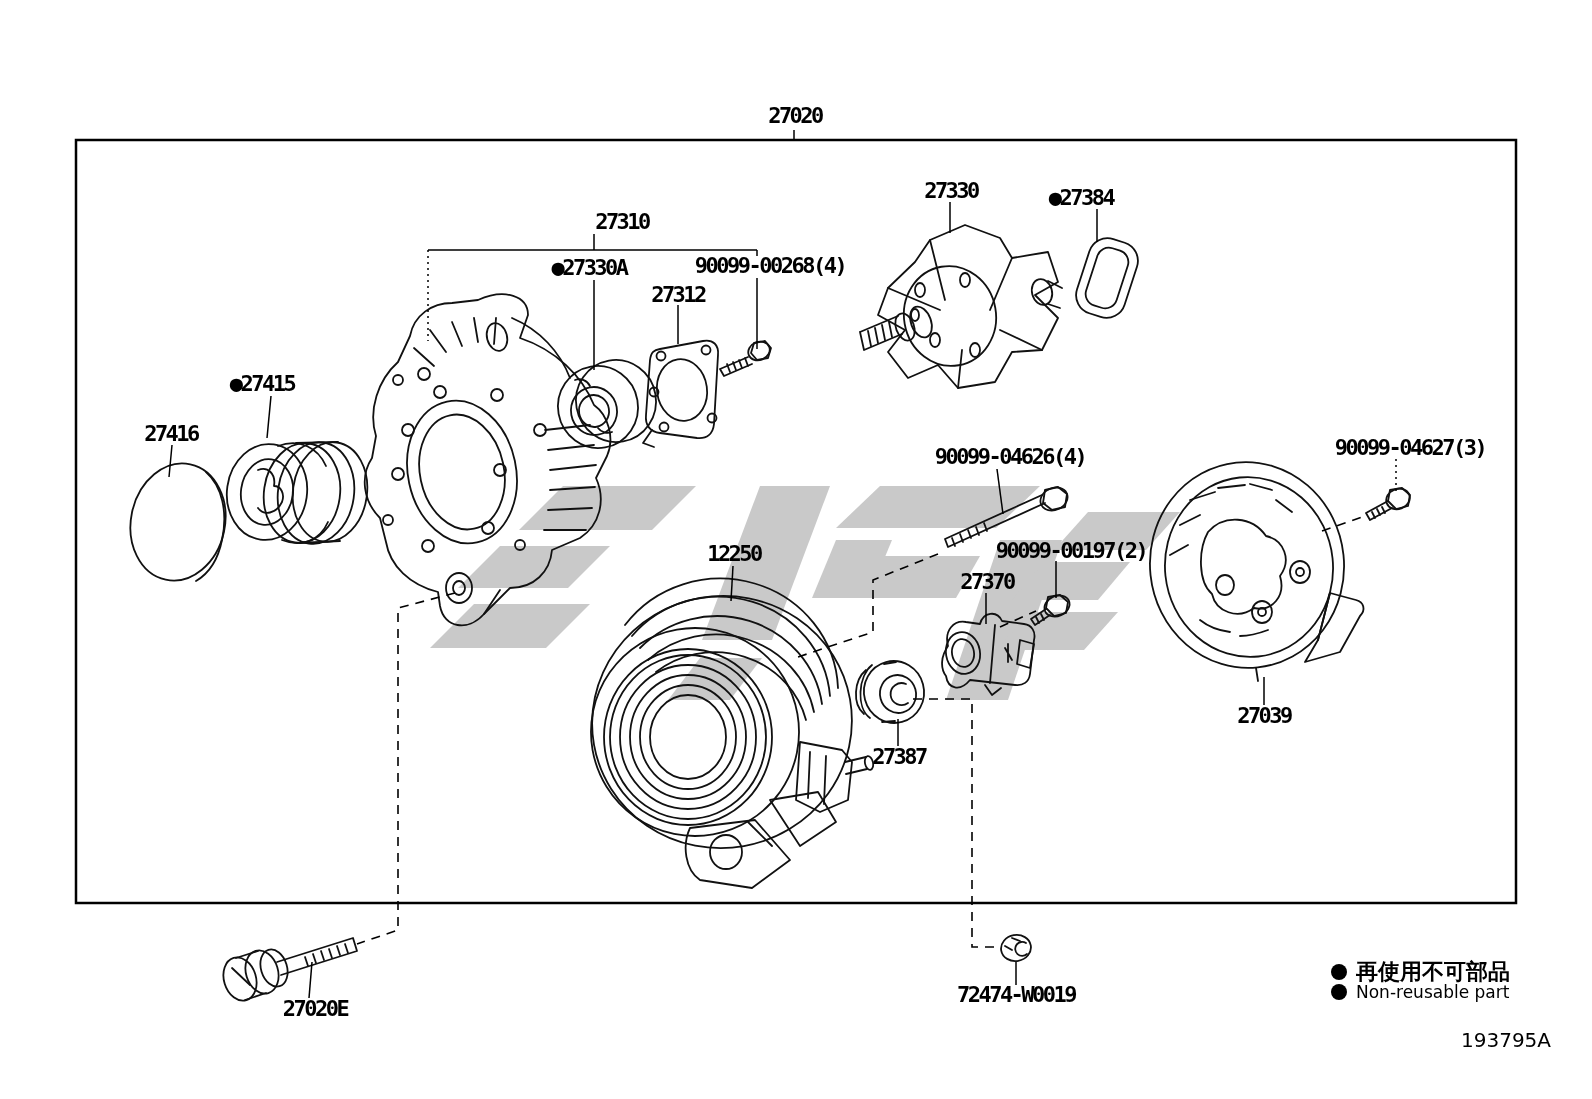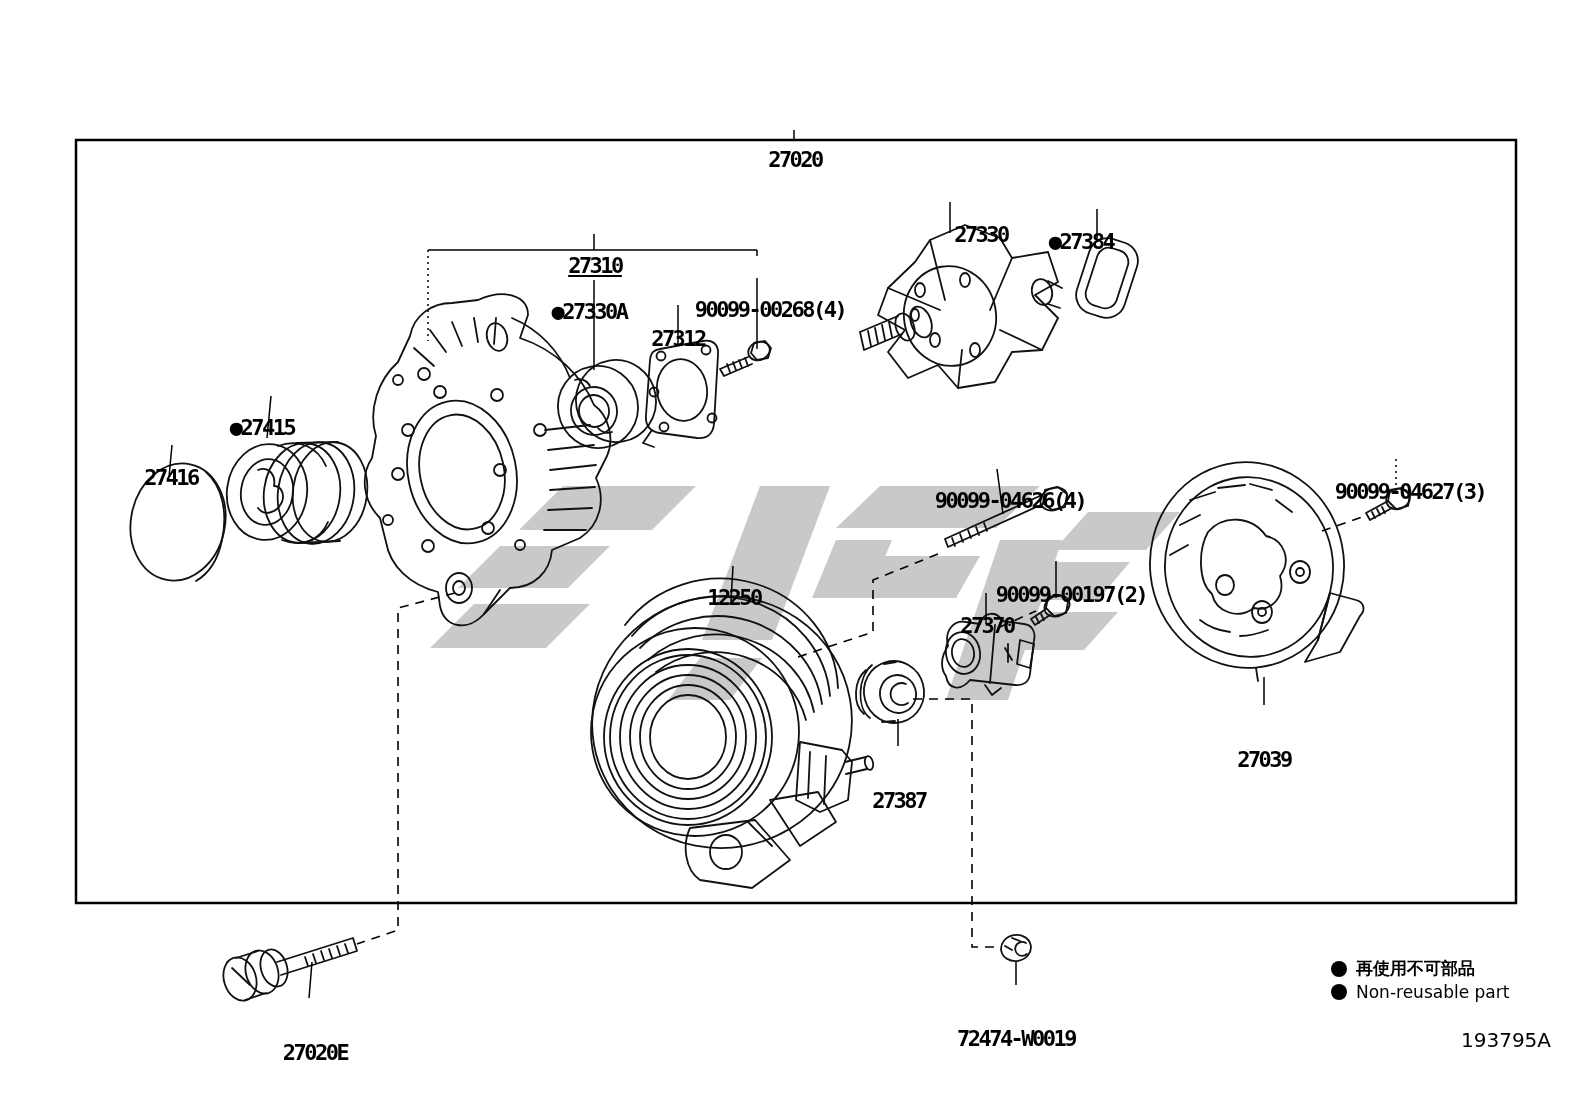--- a/index.html
+++ b/index.html
@@ -14,35 +14,34 @@
   .callout{
     position:absolute;
     transform:translate(-50%,-50%);
     font-family:"DejaVu Sans Mono","Liberation Mono",monospace;
     font-weight:bold;
     font-size:22px;
     letter-spacing:-2.5px;
     color:#000;
     white-space:nowrap;
     line-height:1;
-    margin-top:44px;
   }
   .legend-row{
     position:absolute;
     display:flex;
     align-items:center;
     gap:9px;
     color:#000;
     white-space:nowrap;
   }
   .legend-bullet{
     width:16px;height:16px;border-radius:50%;
     background:#000;flex:0 0 auto;
   }
-  .legend-jp{font-family:"DejaVu Sans","Liberation Sans",sans-serif;font-size:17px;font-weight:bold;}
+  .legend-jp{font-family:"DejaVu Sans","Liberation Sans",sans-serif;font-size:22px;font-weight:bold;}
   .legend-en{font-family:"DejaVu Sans","Liberation Sans",sans-serif;font-size:17px;}
   .figure-code{
     position:absolute;
     font-family:"DejaVu Sans","Liberation Sans",sans-serif;
     font-size:20px;color:#000;white-space:nowrap;
   }
 </style>
 </head>
 <body>
 
@@ -282,25 +281,25 @@
     <g stroke="#000" stroke-width="1.6" fill="none" stroke-dasharray="9,7">
       <path d="M455,593 L398,608 L398,930 L357,944"></path>
       <path d="M938,554 L873,580 L873,632 L798,657"></path>
       <path d="M913,699 L972,699 L972,947 L1000,947"></path>
       <path d="M1322,531 L1362,517"></path>
       <path d="M1000,627 L1036,611"></path>
     </g>
   </svg>
 
   <div class="callout" style="left:795px;top:116px;">27020</div>
-  <div class="callout" style="left:595px;top:222px;text-decoration:underline;">27310</div>
+  <div class="callout" style="left:622px;top:222px;">27310</div>
   <div class="callout" style="left:589px;top:268px;">●27330A</div>
   <div class="callout" style="left:770px;top:266px;">90099-00268(4)</div>
   <div class="callout" style="left:678px;top:295px;">27312</div>
-  <div class="callout" style="left:981px;top:191px;">27330</div>
+  <div class="callout" style="left:951px;top:191px;">27330</div>
   <div class="callout" style="left:1081px;top:198px;">●27384</div>
   <div class="callout" style="left:262px;top:384px;">●27415</div>
   <div class="callout" style="left:171px;top:434px;">27416</div>
   <div class="callout" style="left:734px;top:554px;">12250</div>
   <div class="callout" style="left:1010px;top:457px;">90099-04626(4)</div>
   <div class="callout" style="left:1071px;top:551px;">90099-00197(2)</div>
   <div class="callout" style="left:987px;top:582px;">27370</div>
   <div class="callout" style="left:1264px;top:716px;">27039</div>
   <div class="callout" style="left:1410px;top:448px;">90099-04627(3)</div>
   <div class="callout" style="left:899px;top:757px;">27387</div>

